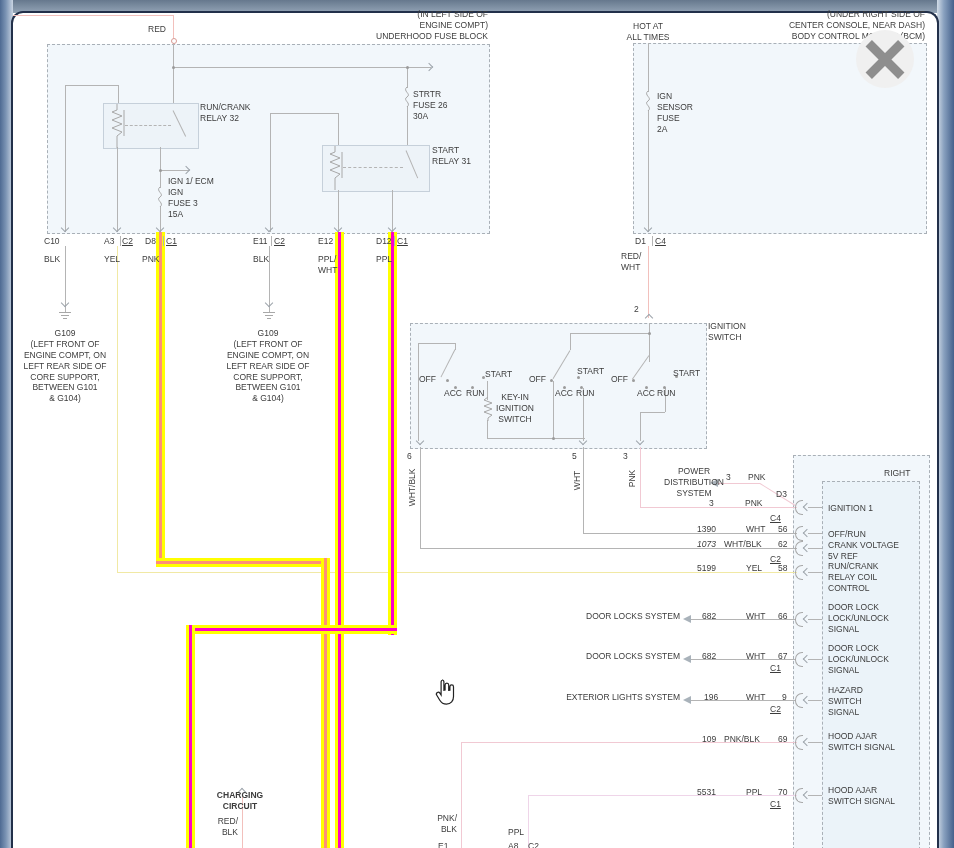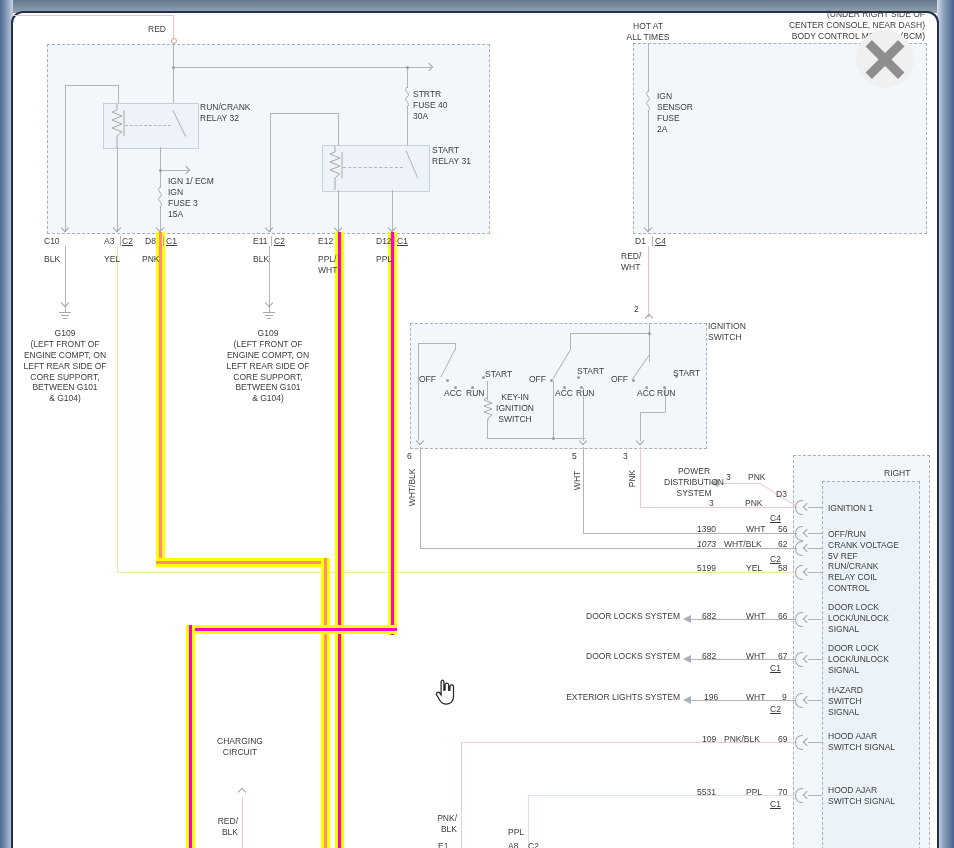--- a/index.html
+++ b/index.html
@@ -202,29 +202,32 @@
       <div class="dot" style="left: 482px; top: 376px;"></div>
       <div class="dot" style="left: 550px; top: 379px;"></div>
       <div class="dot" style="left: 563px; top: 386px;"></div>
       <div class="dot" style="left: 580px; top: 386px;"></div>
       <div class="dot" style="left: 577px; top: 376px;"></div>
       <div class="dot" style="left: 632px; top: 379px;"></div>
       <div class="dot" style="left: 645px; top: 386px;"></div>
       <div class="dot" style="left: 663px; top: 386px;"></div>
       <div class="dot" style="left: 675px; top: 375px;"></div>
       <div class="lbl" style="left: 148px; top: 24px;">RED</div>
+      <div class="lbl" style="left: 300px; top: 9px; width: 188px; text-align: right;">(IN LEFT SIDE OF
+ENGINE COMPT)
+UNDERHOOD FUSE BLOCK</div>
       <div class="lbl" style="left: 618px; top: 21px; width: 60px; text-align: center;">HOT AT
 ALL TIMES</div>
       <div class="lbl" style="left: 697px; top: 9px; width: 228px; text-align: right;">(UNDER RIGHT SIDE OF
 CENTER CONSOLE, NEAR DASH)
 BODY CONTROL MODULE (BCM)</div>
       <div class="lbl" style="left: 200px; top: 102px;">RUN/CRANK
 RELAY 32</div>
       <div class="lbl" style="left: 413px; top: 89px;">STRTR
-FUSE 40
+FUSE 26
 30A</div>
       <div class="lbl" style="left: 432px; top: 145px;">START
 RELAY 31</div>
       <div class="lbl" style="left: 168px; top: 176px;">IGN 1/ ECM</div>
       <div class="lbl" style="left: 168px; top: 187px;">IGN
 FUSE 3
 15A</div>
       <div class="lbl" style="left: 657px; top: 91px;">IGN
 SENSOR
 FUSE
@@ -342,21 +345,21 @@
       <div class="lbl" style="left: 828px; top: 685px;">HAZARD
 SWITCH
 SIGNAL</div>
       <div class="lbl" style="left: 828px; top: 731px;">HOOD AJAR
 SWITCH SIGNAL</div>
       <div class="lbl" style="left: 828px; top: 785px;">HOOD AJAR
 SWITCH SIGNAL</div>
       <div class="lbl" style="left: 558px; top: 611px; width: 122px; text-align: right;">DOOR LOCKS SYSTEM</div>
       <div class="lbl" style="left: 558px; top: 651px; width: 122px; text-align: right;">DOOR LOCKS SYSTEM</div>
       <div class="lbl" style="left: 538px; top: 692px; width: 142px; text-align: right;">EXTERIOR LIGHTS SYSTEM</div>
-      <div class="lbl" style="left: 204px; top: 736px; width: 72px; text-align: center;">CHARGING
+      <div class="lbl" style="left: 204px; top: 790px; width: 72px; text-align: center; font-weight: bold;">CHARGING
 CIRCUIT</div>
       <div class="lbl" style="left: 210px; top: 816px; width: 28px; text-align: right;">RED/
 BLK</div>
       <div class="lbl" style="left: 430px; top: 813px; width: 27px; text-align: right;">PNK/
 BLK</div>
       <div class="lbl" style="left: 508px; top: 827px;">PPL</div>
       <div class="lbl" style="left: 438px; top: 841px;">E1</div>
       <div class="lbl" style="left: 508px; top: 841px;">A8</div>
       <div class="lbl u" style="left: 528px; top: 841px;">C2</div>
     </div>

